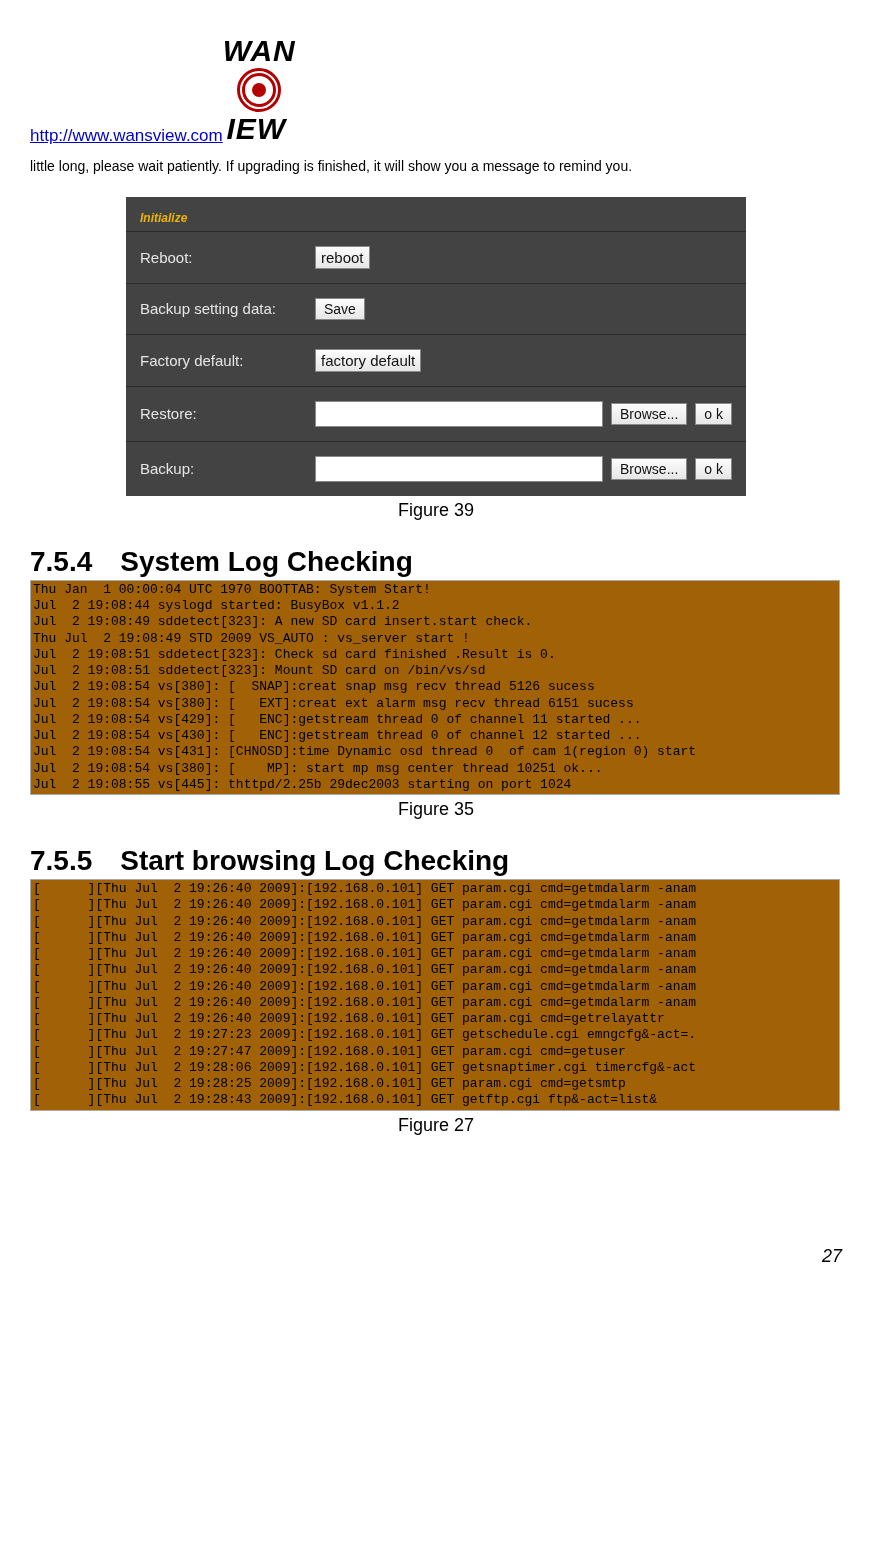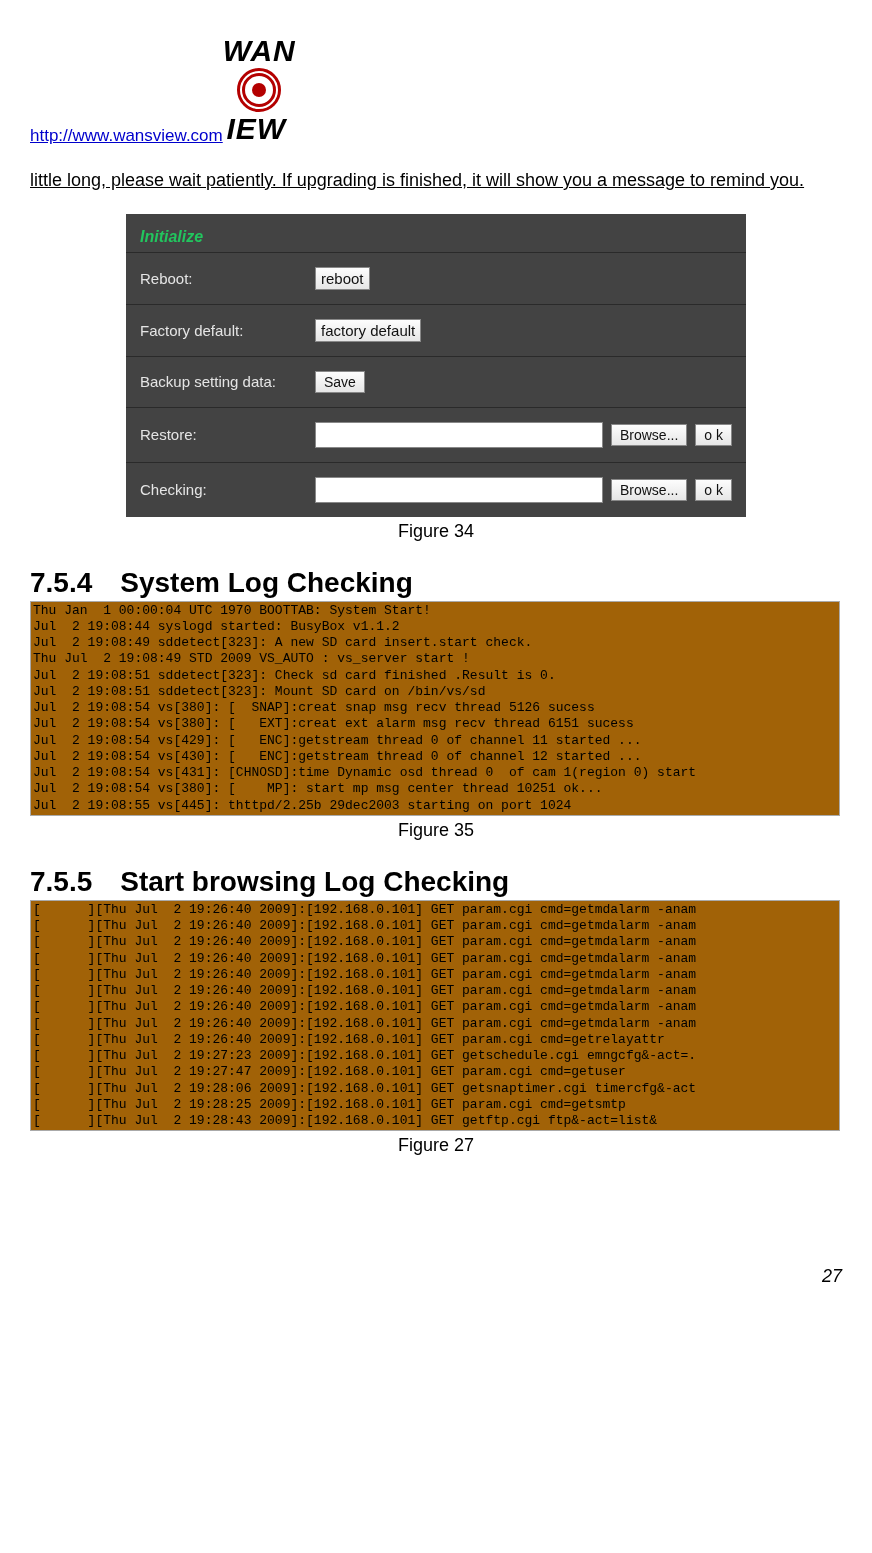--- a/index.html
+++ b/index.html
@@ -5,25 +5,25 @@
   * { box-sizing: border-box; margin: 0; padding: 0; }
   html, body { width: 872px; font-family: Arial, Helvetica, sans-serif; background: #fff; color: #000; }
   body { padding: 10px 30px 20px 30px; }
   .top-row { display: flex; align-items: flex-end; margin-top: 24px; }
   .url { color: #0000cc; text-decoration: underline; font-size: 17px; }
   .logo { display: flex; align-items: center; font-style: italic; font-weight: bold; font-size: 30px; letter-spacing: 1px; flex-direction: column; }
   .logo-icon { width: 44px; height: 44px; position: relative; margin: 0 2px; }
   .logo-icon .outer { position:absolute; inset:0; border:3px solid #b40000; border-radius:50%; }
   .logo-icon .inner { position:absolute; inset:5px; border:3px solid #b40000; border-radius:50%; }
   .logo-icon .dot   { position:absolute; left:15px; top:15px; width:14px; height:14px; background:#b40000; border-radius:50%; }
-  .para { font-size: 18px; line-height: 1.7; margin-top: 19px; text-align: justify; text-decoration: underline; }
+  .para { font-size: 14px; line-height: 1.7; margin-top: 9px; text-align: justify; }
   .screenshot1 { width: 620px; margin: 18px auto 4px auto; background:#434343; display:block; font-size:15px; color:#d0d0d0; }
   .screenshot1 .row { display:flex; align-items:center; padding:14px 14px; border-top:1px solid #2a2a2a; }
   .screenshot1 .row.first { border-top:none; padding-bottom:6px; }
-  .initialize { color:#22c55e; font-style:italic; font-weight:bold; font-size:16px; }
+  .initialize { color:#eab308; font-style:italic; font-weight:bold; font-size:12px; }
   .rlabel { width:175px; color:#e5e5e5; }
   .btn3d { background: linear-gradient(#fdfdfd,#e6e6e6); border:1px solid #888; color:#111; padding:2px 5px; font-size:15px; }
   .smallbtn { background: linear-gradient(#fdfdfd,#e6e6e6); border:1px solid #888; color:#111; padding:2px 8px; font-size:14px; white-space:nowrap; }
   .fileinput { flex:1; background:#fff; border:1px solid #888; height:26px; margin-right:8px; }
   .cap { text-align:center; font-size:18px; margin-top:4px; }
   .section-h { font-size:28px; font-weight:bold; margin: 25px 0 2px 0; }
   .logbox { width: 810px; border:1px solid #aaa; background:#a16207; font-family: "Courier New", monospace; font-size:13px; line-height:1.25; white-space:pre; overflow:hidden; padding:1px 2px; }
   .pagenum { text-align:right; font-size:18px; margin-top: 110px; font-style: italic; }
 </style>
 </head>
@@ -47,43 +47,43 @@
 
 <div class="screenshot1">
   <div class="row first">
     <span class="initialize">Initialize</span>
   </div>
   <div class="row">
     <span class="rlabel">Reboot:</span>
     <button class="btn3d">reboot</button>
   </div>
   <div class="row">
+    <span class="rlabel">Backup setting data:</span>
+    <button class="smallbtn">Save</button>
+  </div>
+  <div class="row">
     <span class="rlabel">Factory default:</span>
     <button class="btn3d">factory default</button>
-  </div>
-  <div class="row">
-    <span class="rlabel">Backup setting data:</span>
-    <button class="smallbtn">Save</button>
   </div>
   <div class="row">
     <span class="rlabel">Restore:</span>
     <div class="fileinput"></div>
     <button class="smallbtn">Browse...</button>
     <span style="width:8px"></span>
     <button class="smallbtn">o k</button>
   </div>
   <div class="row">
-    <span class="rlabel">Checking:</span>
+    <span class="rlabel">Backup:</span>
     <div class="fileinput"></div>
     <button class="smallbtn">Browse...</button>
     <span style="width:8px"></span>
     <button class="smallbtn">o k</button>
   </div>
 </div>
-<div class="cap">Figure 34</div>
+<div class="cap">Figure 39</div>
 
 <div class="section-h">7.5.4 System Log Checking</div>
 <div class="logbox">Thu Jan  1 00:00:04 UTC 1970 BOOTTAB: System Start!
 Jul  2 19:08:44 syslogd started: BusyBox v1.1.2
 Jul  2 19:08:49 sddetect[323]: A new SD card insert.start check.
 Thu Jul  2 19:08:49 STD 2009 VS_AUTO : vs_server start !
 Jul  2 19:08:51 sddetect[323]: Check sd card finished .Result is 0.
 Jul  2 19:08:51 sddetect[323]: Mount SD card on /bin/vs/sd
 Jul  2 19:08:54 vs[380]: [  SNAP]:creat snap msg recv thread 5126 sucess
 Jul  2 19:08:54 vs[380]: [   EXT]:creat ext alarm msg recv thread 6151 sucess

